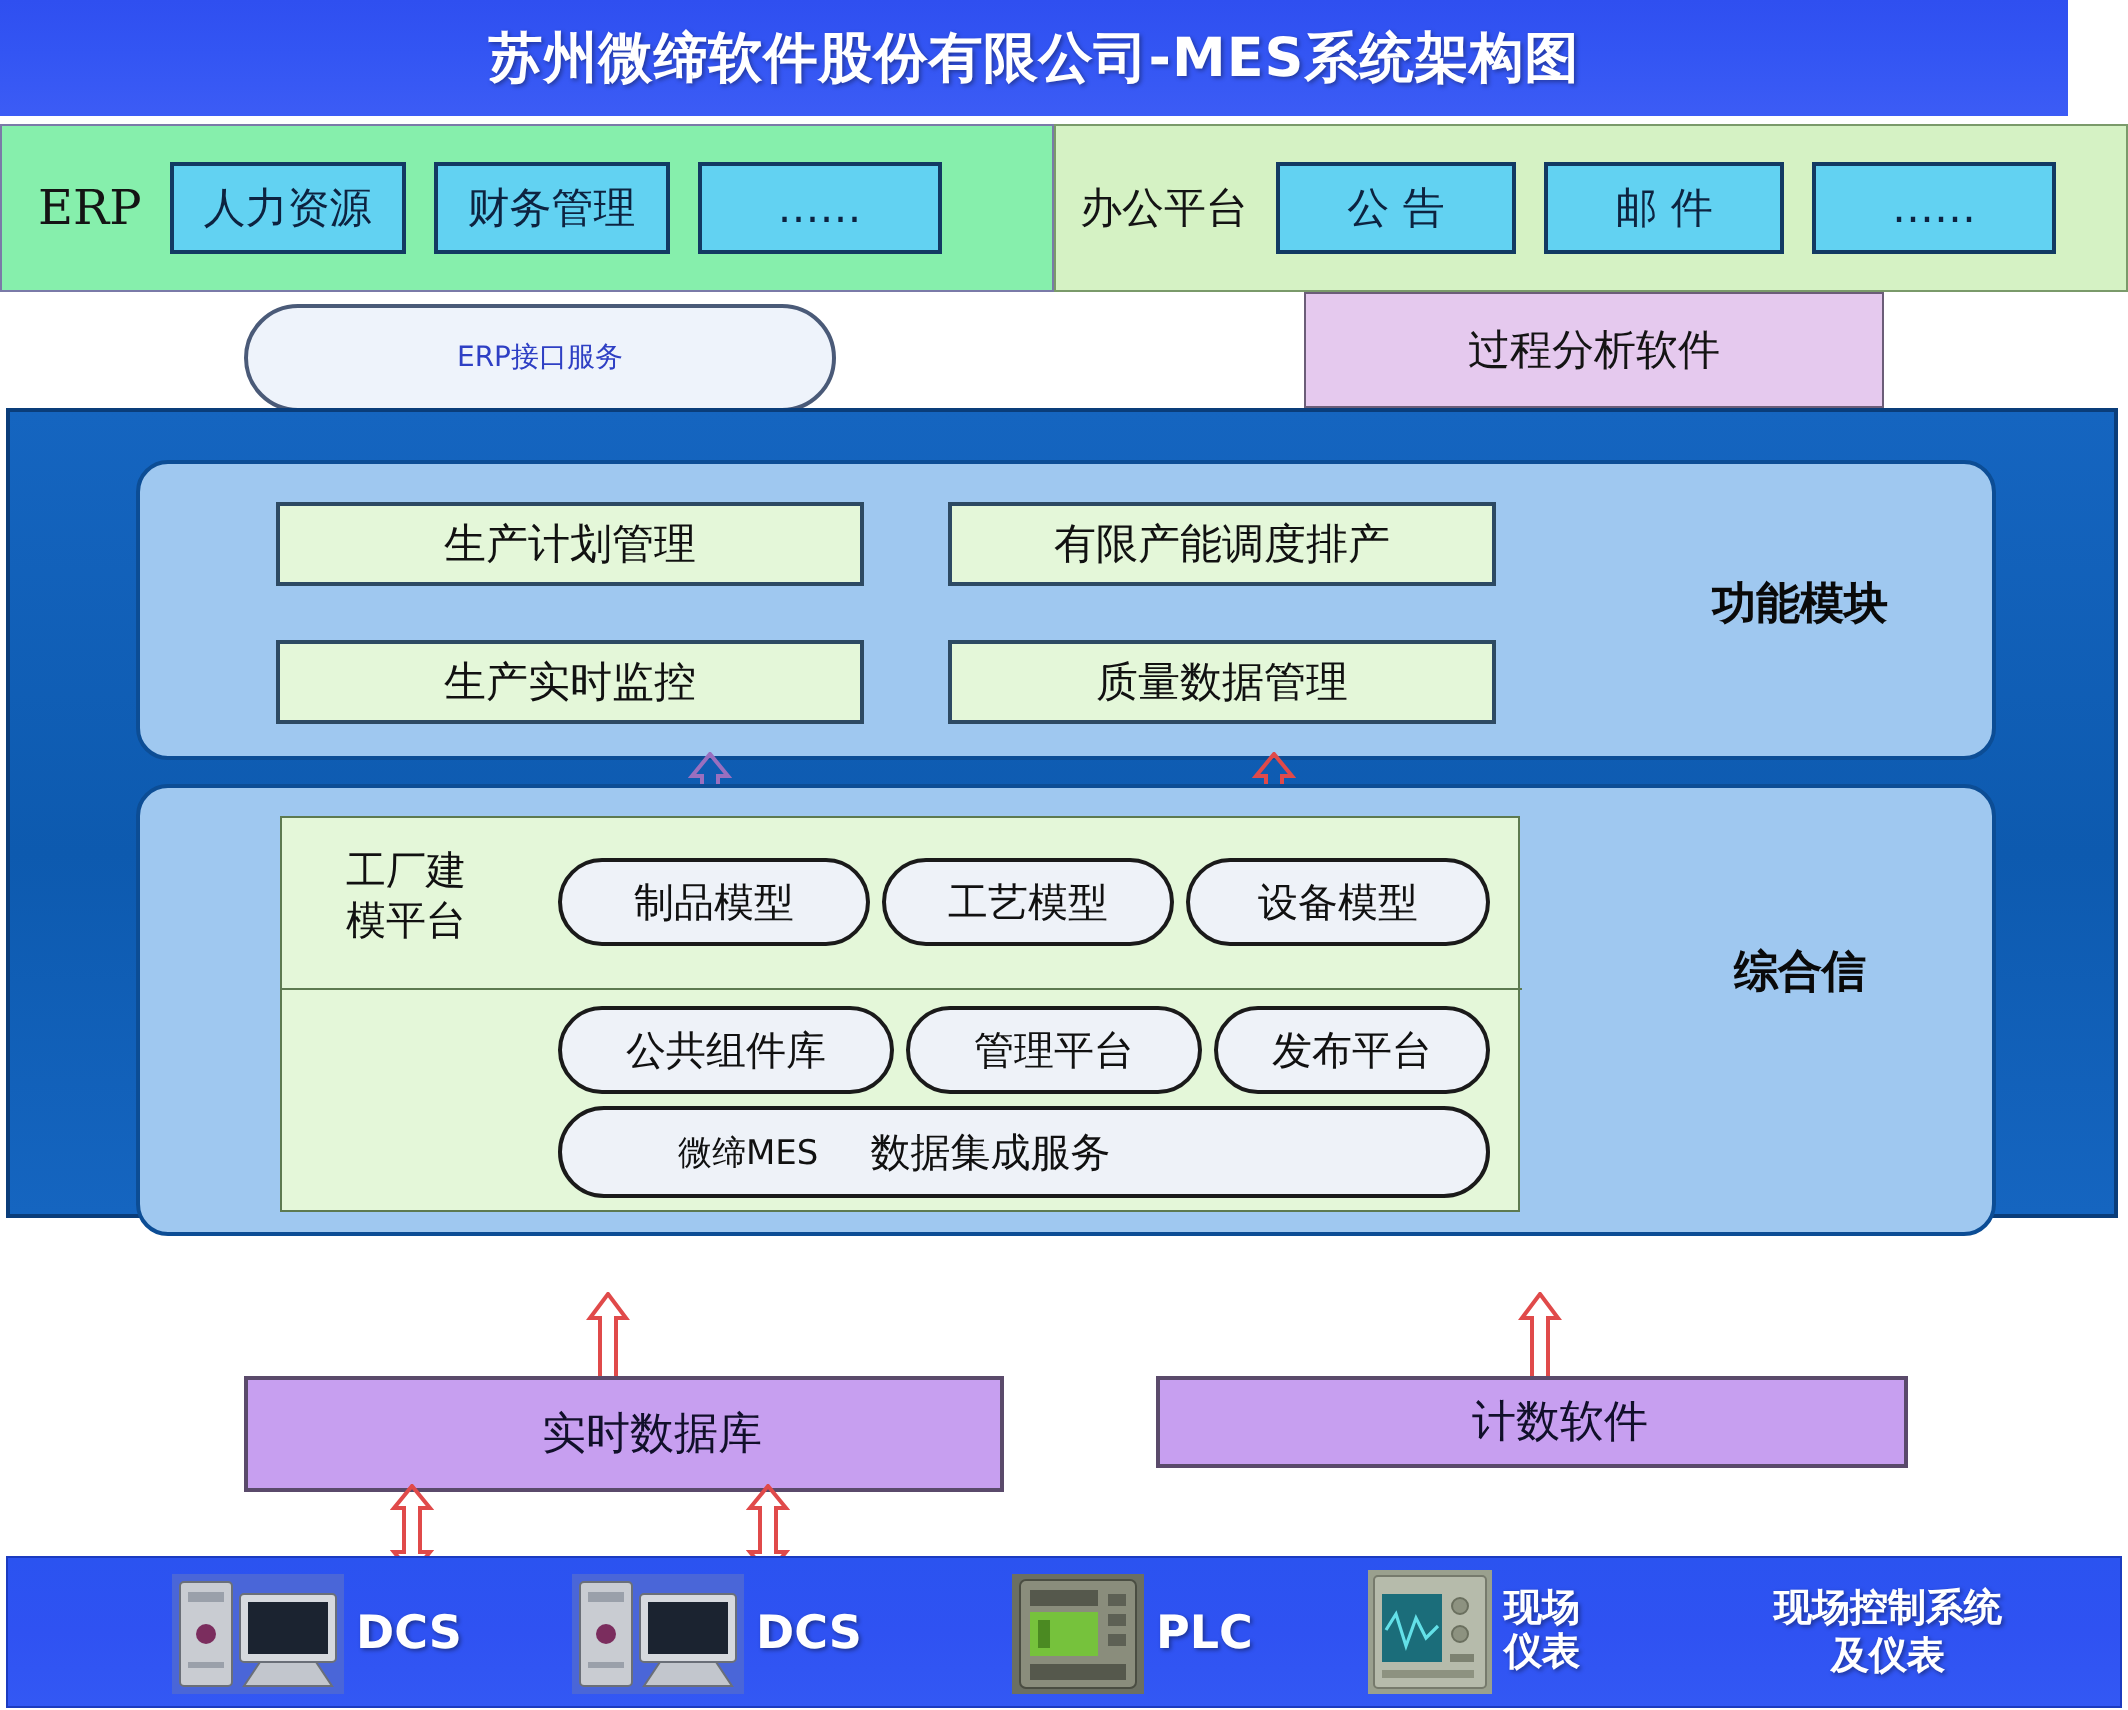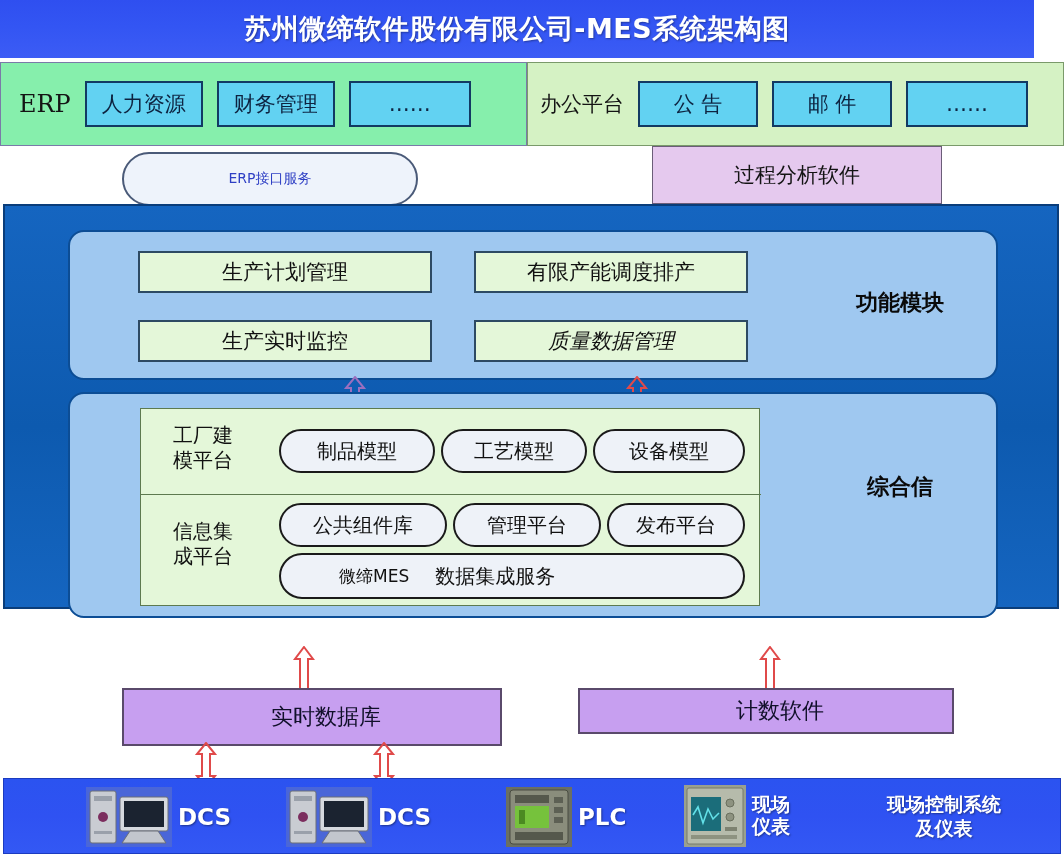--- a/index.html
+++ b/index.html
@@ -272,21 +272,21 @@
   <div class="erp-service">ERP接口服务</div>
   <div class="process-analysis">过程分析软件</div>
 </div>
 
 <div class="mes-container">
 
   <div class="inner-panel func-panel">
     <div class="func-box" style="left:68px; top:19px; width:294px; height:42px;">生产计划管理</div>
     <div class="func-box" style="left:404px; top:19px; width:274px; height:42px;">有限产能调度排产</div>
     <div class="func-box" style="left:68px; top:88px; width:294px; height:42px;">生产实时监控</div>
-    <div class="func-box" style="left:404px; top:88px; width:274px; height:42px;font-style:italic;">质量数据管理</div>
+    <div class="func-box" style="left:404px; top:88px; width:274px; height:42px;">质量数据管理</div>
 
     <div class="side-label" style="left:740px; top:56px; width:180px;">功能模块</div>
   </div>
 
   <svg class="arrow" style="left:338px; top:170px; height:46px;" viewBox="0 0 24 46">
     <path d="M12 1 L21 12 L16 12 L16 34 L21 34 L12 45 L3 34 L8 34 L8 12 L3 12 Z" fill="none" stroke="#9a6fbf" stroke-width="2"></path>
   </svg>
   <svg class="arrow" style="left:620px; top:170px; height:46px;" viewBox="0 0 24 46">
     <path d="M12 1 L21 12 L16 12 L16 34 L21 34 L12 45 L3 34 L8 34 L8 12 L3 12 Z" fill="none" stroke="#e04a4a" stroke-width="2"></path>
   </svg>
@@ -299,24 +299,20 @@
         <div class="row-label" style="top:14px;">
           <div>工厂建</div>
           <div>模平台</div>
         </div>
         <div class="pill" style="left:138px; top:20px; width:156px;">制品模型</div>
         <div class="pill" style="left:300px; top:20px; width:146px;">工艺模型</div>
         <div class="pill" style="left:452px; top:20px; width:152px;">设备模型</div>
       </div>
 
       <div class="green-row r2">
-        <div class="row-label" style="top:24px;">
-          <div>信息集</div>
-          <div>成平台</div>
-        </div>
         <div class="pill" style="left:138px; top:8px; width:168px;">公共组件库</div>
         <div class="pill" style="left:312px; top:8px; width:148px;">管理平台</div>
         <div class="pill" style="left:466px; top:8px; width:138px;">发布平台</div>
         <div class="pill-wide" style="left:138px; top:58px; width:466px;">
           <span class="mes-small">微缔MES</span>
           <span>数据集成服务</span>
         </div>
       </div>
 
     </div>

